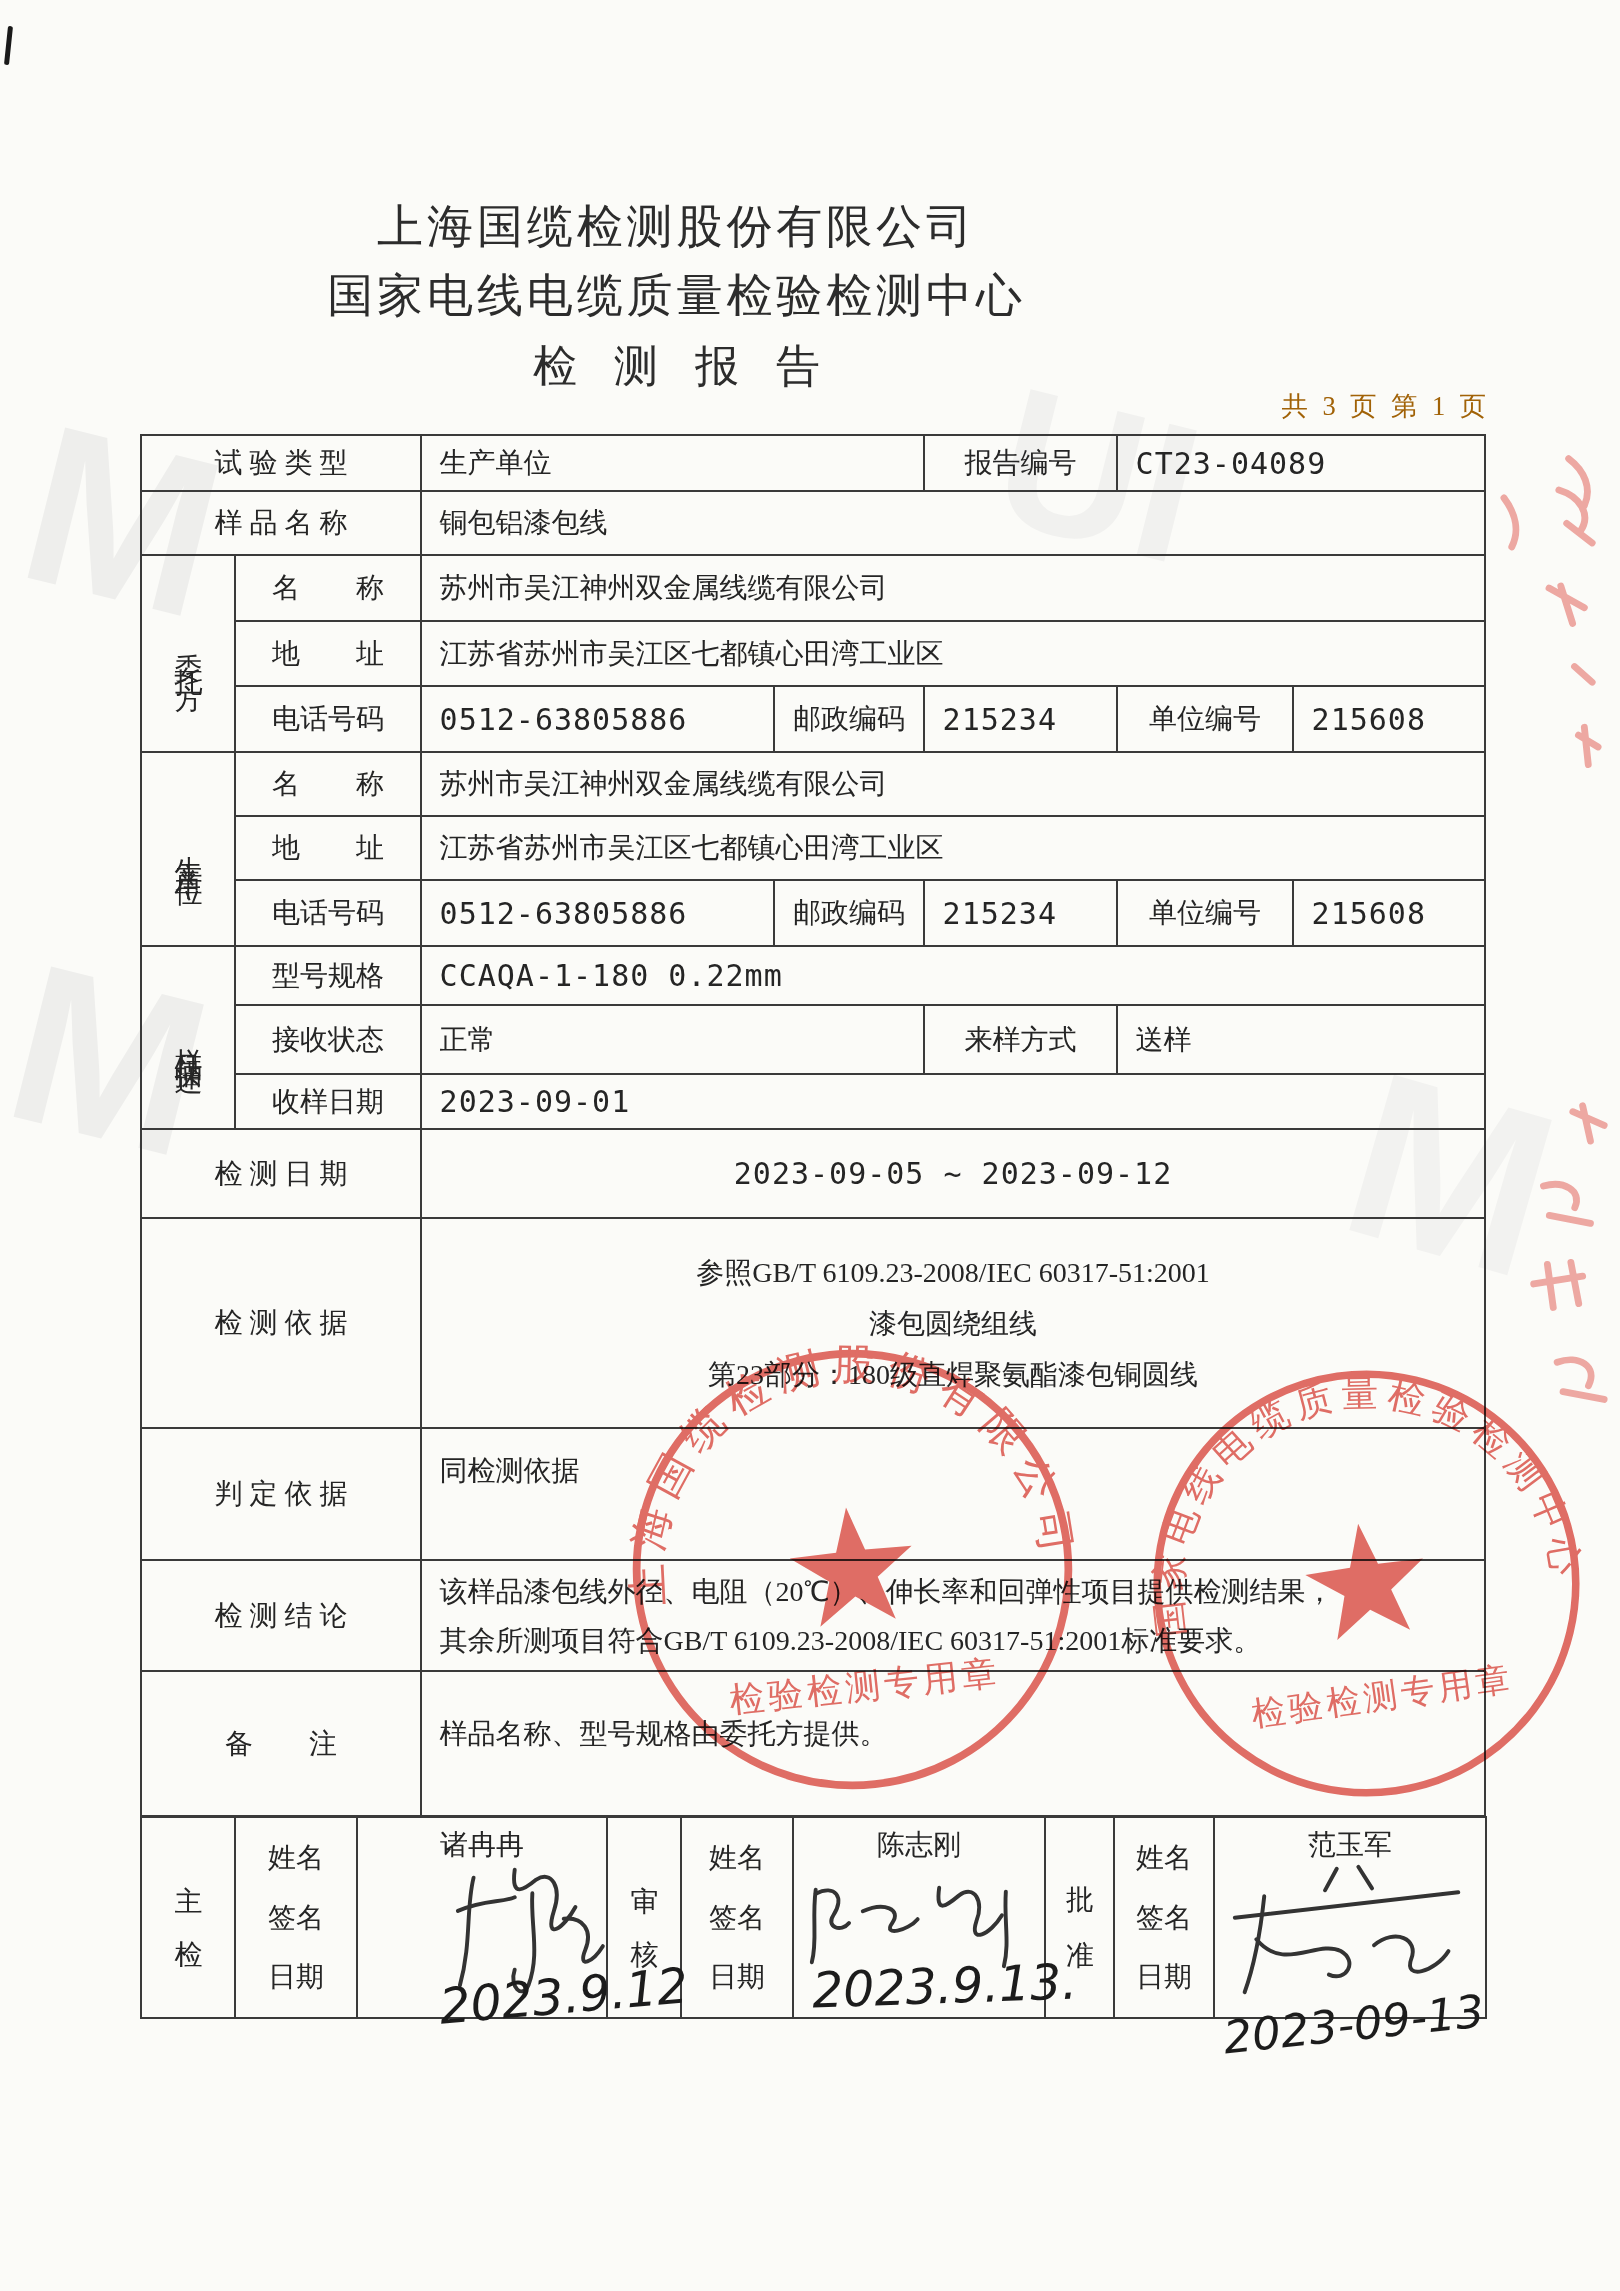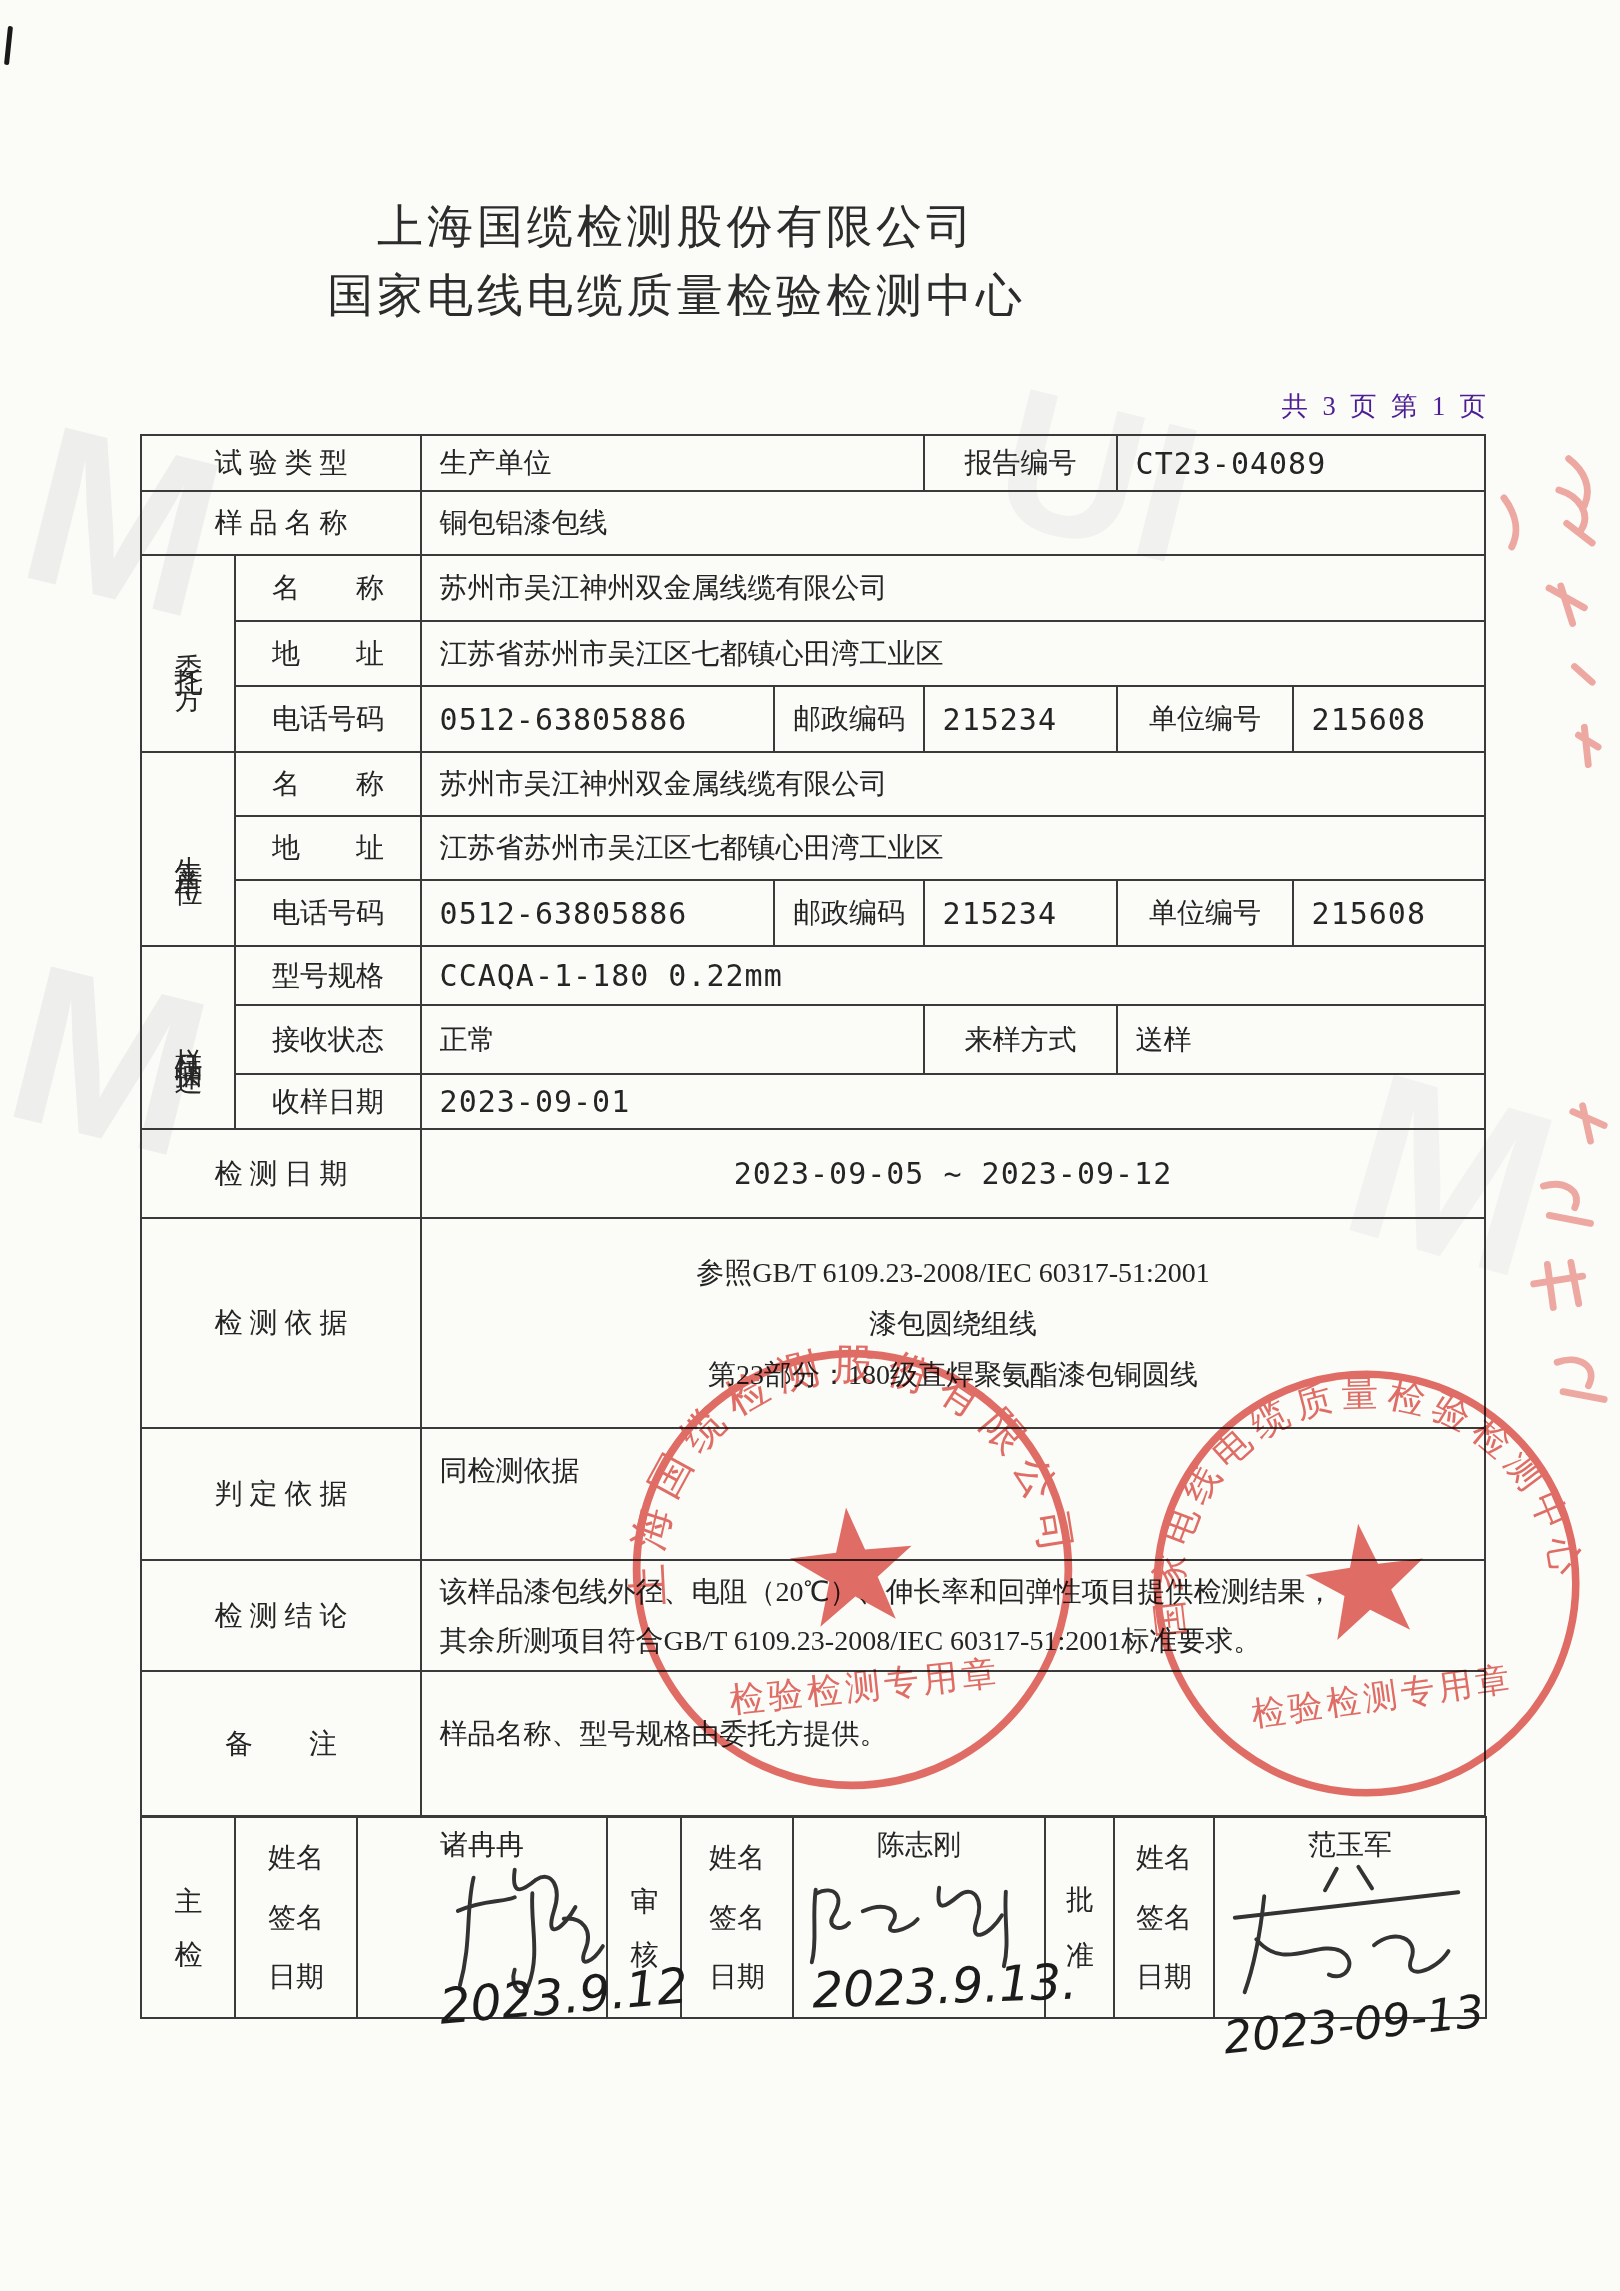--- a/index.html
+++ b/index.html
@@ -11,21 +11,21 @@
     overflow:hidden;
     font-family:"Liberation Serif", serif;
     color:#262626;
   }
   
   .header{position:absolute;left:0;top:192px;width:1353px;text-align:center;}
   .title1,.title2{font-size:46px;line-height:69px;letter-spacing:3.9px;color:#2c2c2c;}
   .title3{font-size:44px;line-height:65px;letter-spacing:37px;text-indent:37px;margin-top:3.9px;color:#2c2c2c;}
   .page-info{
     position:absolute;top:388px;left:1220px;width:270px;
-    font-size:26.5px;letter-spacing:3.9px;text-align:right;color:#4c1d95;
+    font-size:26.5px;letter-spacing:3.9px;text-align:right;color:#a16207;
   }
   
   table{border-collapse:collapse;table-layout:fixed;}
   .main-table{position:absolute;left:140px;top:434px;width:1345px;}
   .sig-table{position:absolute;left:140px;top:1816px;width:1345px;}
   td{
     border:2.5px solid #3a3a3a;
     font-size:28px;color:#252525;
     padding:0 11.8px;overflow:visible;
     vertical-align:middle;
@@ -70,20 +70,21 @@
 
   <span class="wm" style="left:29px;top:392px;font-size:225px;transform:rotate(14deg);">M</span>
   <span class="wm" style="left:14.7px;top:931px;font-size:225px;transform:rotate(14deg);">M</span>
   <span class="wm" style="left:1000px;top:363px;font-size:196px;transform:rotate(14deg);color:rgba(125,130,142,0.08);">UI</span>
   <span class="wm" style="left:1353px;top:1039px;font-size:235px;transform:rotate(16deg);color:rgba(125,130,142,0.07);">M</span>
   <div class="corner-mark"></div>
 
   <div class="header">
     <div class="title1">上海国缆检测股份有限公司</div>
     <div class="title2">国家电线电缆质量检验检测中心</div>
+    <div class="title3">检测报告</div>
   </div>
   <div class="page-info">共 3 页 第 1 页</div>
 
   <table class="main-table">
     <colgroup>
       <col style="width:94px">
         <col style="width:186px">
         <col style="width:353px">
       <col style="width:150px">
         <col style="width:193px">

